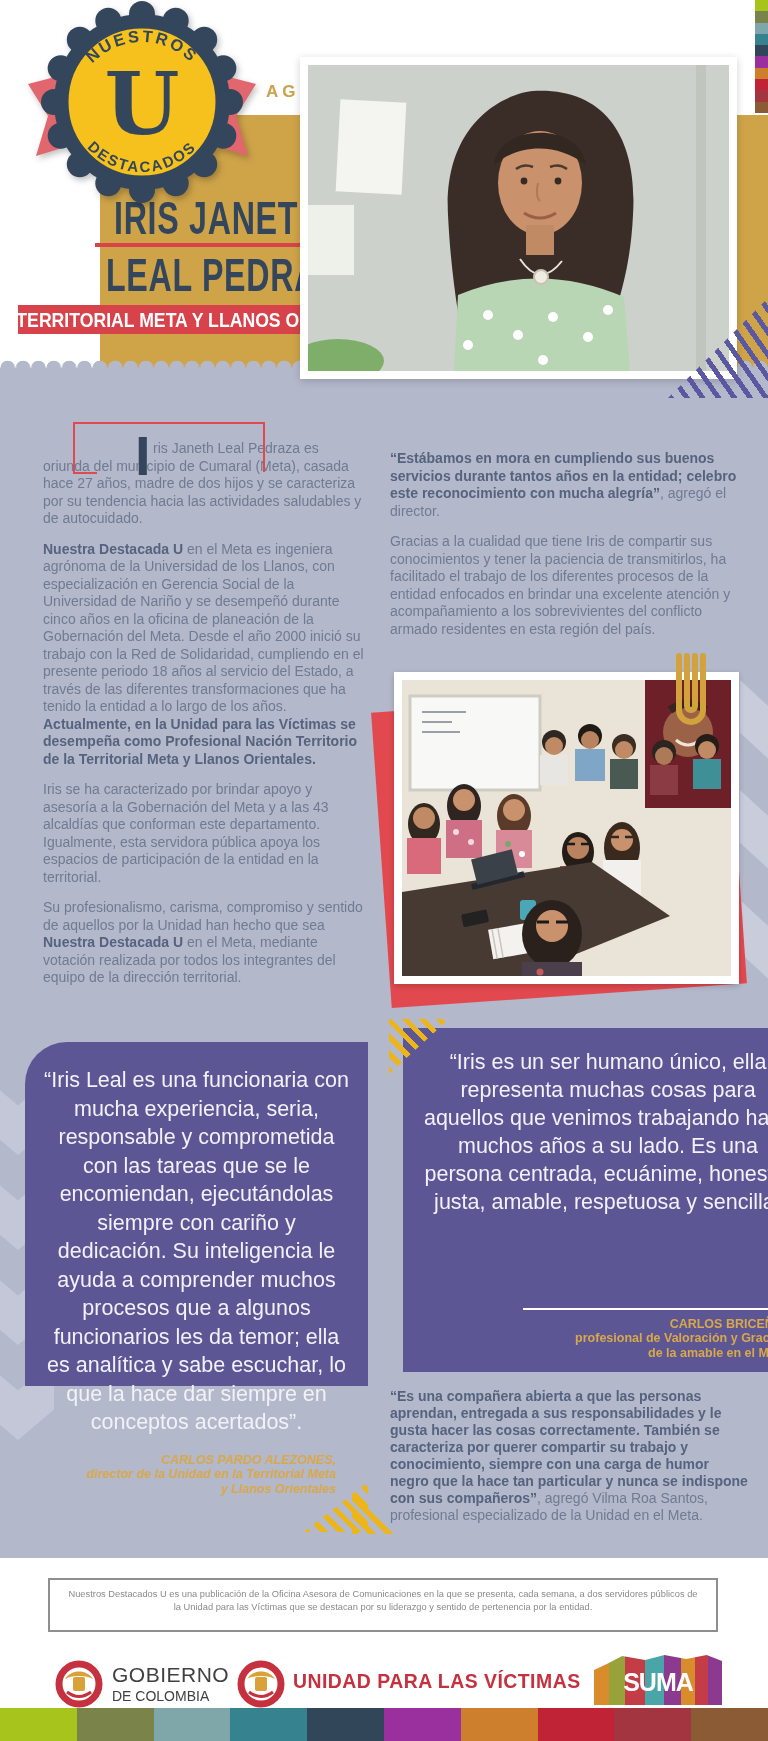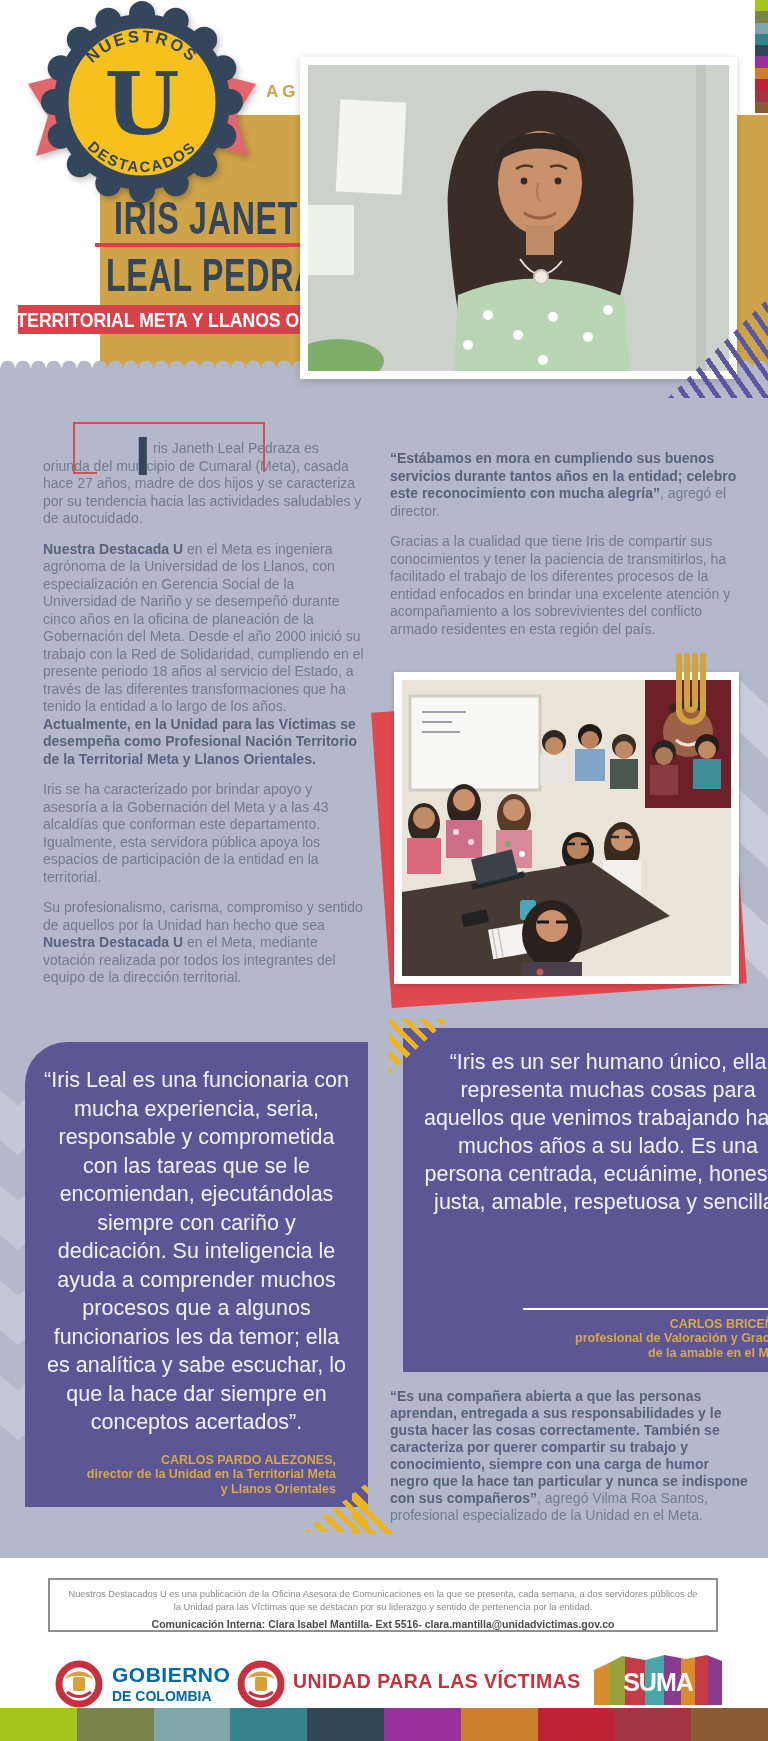--- a/index.html
+++ b/index.html
@@ -49,43 +49,43 @@
   .bracket::after{content:"";position:absolute;left:-2px;bottom:-2px;width:24px;height:2px;background:#e2494f;}
   .photo2-red{left:381px;top:700px;width:356px;height:296px;background:#e2494f;transform:rotate(-4deg);z-index:3;}
   .photo2{left:394px;top:672px;width:345px;height:312px;background:#fff;padding:8px;box-sizing:border-box;
           box-shadow:0 2px 6px rgba(0,0,0,.2);z-index:4;}
   .photo2 svg{display:block;width:329px;height:296px;}
   .clip-icon{left:672px;top:648px;z-index:5;}
   .qbox{background:#5c5695;z-index:4;display:flex;flex-direction:column;box-sizing:border-box;color:#f2f1f8;}
   .qbox .qt{font-size:21.5px;line-height:28.5px;text-align:center;}
   .qbox .div{height:2px;background:#fff;border:0;}
   .qbox .attr{text-align:right;color:#d8a84a;font-weight:bold;font-size:12.5px;line-height:14.5px;}
-  .qbox1{left:25px;top:1042px;width:343px;height:465px;border-radius:42px 0 0 0;padding:24px 18px 14px;}
+  .qbox1{left:25px;top:1042px;width:343px;height:344px;border-radius:42px 0 0 0;padding:24px 18px 14px;}
   .qbox1 .qt{flex:1;}
   .qbox1 .div{width:262px;margin:8px auto 8px;}
-  .qbox1 .attr{padding-right:14px;}
+  .qbox1 .attr{padding-right:14px;font-style:italic;}
   .qbox2{left:403px;top:1028px;width:410px;height:344px;border-radius:0 0 48px 0;padding:20px 16px 12px;}
   .qbox2 .qt{flex:1;font-size:21.5px;line-height:28px;}
   .qbox2 .div{width:266px;margin:6px 8px 7px auto;}
   .qbox2 .attr{padding-right:10px;}
   .ystripes{position:absolute;z-index:5;
      background:repeating-linear-gradient(45deg,#ecb51c 0 5px,rgba(0,0,0,0) 5px 12px);}
   .stripes-br{left:304px;top:1482px;width:64px;height:50px;clip-path:polygon(100% 0,100% 100%,0 100%);}
   .stripes-tl{left:389px;top:1019px;width:60px;height:55px;clip-path:polygon(0 0,100% 0,0 100%);}
   .stripes-bl{left:352px;top:1477px;width:48px;height:57px;clip-path:polygon(0 18%,100% 100%,0 100%);}
   .closing{left:390px;top:1388px;width:358px;font-size:14px;line-height:17px;color:#6f7b92;z-index:4;}
   
   .fbox{left:48px;top:1578px;width:670px;height:54px;border:2px solid #8f8f8f;box-sizing:border-box;
         text-align:center;padding-top:8px;}
   .fbox .about{font-size:9.6px;line-height:12.5px;color:#8a8a8a;white-space:nowrap;transform:scaleX(.97);
                transform-origin:center;}
   .fbox .contact{font-size:10.5px;color:#4a4a4a;font-weight:bold;margin-top:5px;}
   .crest{width:48px;height:48px;}
   .crest1{left:55px;top:1660px;} .crest2{left:237px;top:1660px;}
-  .gov{left:112px;top:1663px;color:#0369a1;font-weight:bold;}
+  .gov{left:112px;top:1663px;color:#404040;font-weight:normal;}
   .gov .g1{font-size:21px;letter-spacing:.5px;}
   .gov .g2{font-size:14px;margin-top:1px;}
   .unidad{left:293px;top:1670px;color:#c5313e;font-size:20px;font-weight:bold;letter-spacing:.5px;
           transform:scaleX(.97);transform-origin:left;white-space:nowrap;}
   .suma{left:594px;top:1655px;width:128px;height:50px;display:flex;align-items:center;justify-content:center;
     background:linear-gradient(90deg,#d88c2b 0 12%,#97a23a 12% 24%,#c43d46 24% 40%,#4aa5a8 40% 55%,
       #8b3a8f 55% 68%,#d88c2b 68% 79%,#c43d46 79% 89%,#8b3a8f 89% 100%);
     clip-path:polygon(0 30%,10% 18%,22% 2%,40% 10%,55% 0,72% 8%,88% 0,100% 12%,100% 100%,0 100%);}
   .suma span{color:#fff;font-weight:bold;font-size:25px;letter-spacing:-1px;padding-top:4px;}
   .bstrip{left:0;top:1708px;width:768px;height:33px;display:flex;}
@@ -327,21 +327,20 @@
     </div>
   </div>
   <div class="ystripes stripes-tl"></div>
 
   <div class="abs closing"><span class="b">“Es una compañera abierta a que las personas aprendan, entregada a sus responsabilidades y le gusta hacer las cosas correctamente. También se caracteriza por querer compartir su trabajo y conocimiento, siempre con una carga de humor negro que la hace tan particular y nunca  se indispone con sus compañeros”</span><span>, agregó Vilma Roa Santos, profesional especializado de la Unidad en el Meta.</span></div>
   <div class="ystripes stripes-bl"></div>
 
   <div class="abs fbox">
     <div class="about">Nuestros Destacados U es una publicación de la Oficina Asesora de Comunicaciones en la que se presenta, cada semana, a dos servidores públicos de</div>
     <div class="about">la Unidad para las Víctimas que se destacan por su liderazgo y sentido de pertenencia por la entidad.</div>
-    <div class="contact">Comunicación Interna: Clara Isabel Mantilla- Ext 5516- clara.mantilla@unidadvictimas.gov.co</div>
   </div>
 
   <svg class="abs crest crest1" viewBox="0 0 48 48">
     <circle cx="24" cy="24" r="20" fill="#fff" stroke="#c5313e" stroke-width="7"></circle>
     <path d="M10,19 C16,9 32,9 38,19 C32,15 16,15 10,19 Z" fill="#d8a13a"></path>
     <rect x="18" y="17" width="12" height="14" rx="2" fill="#d8a13a"></rect>
     <path d="M12,32 q12,9 24,0" stroke="#c5313e" stroke-width="3" fill="none"></path>
   </svg>
   <div class="abs gov">
     <div class="g1">GOBIERNO</div>

